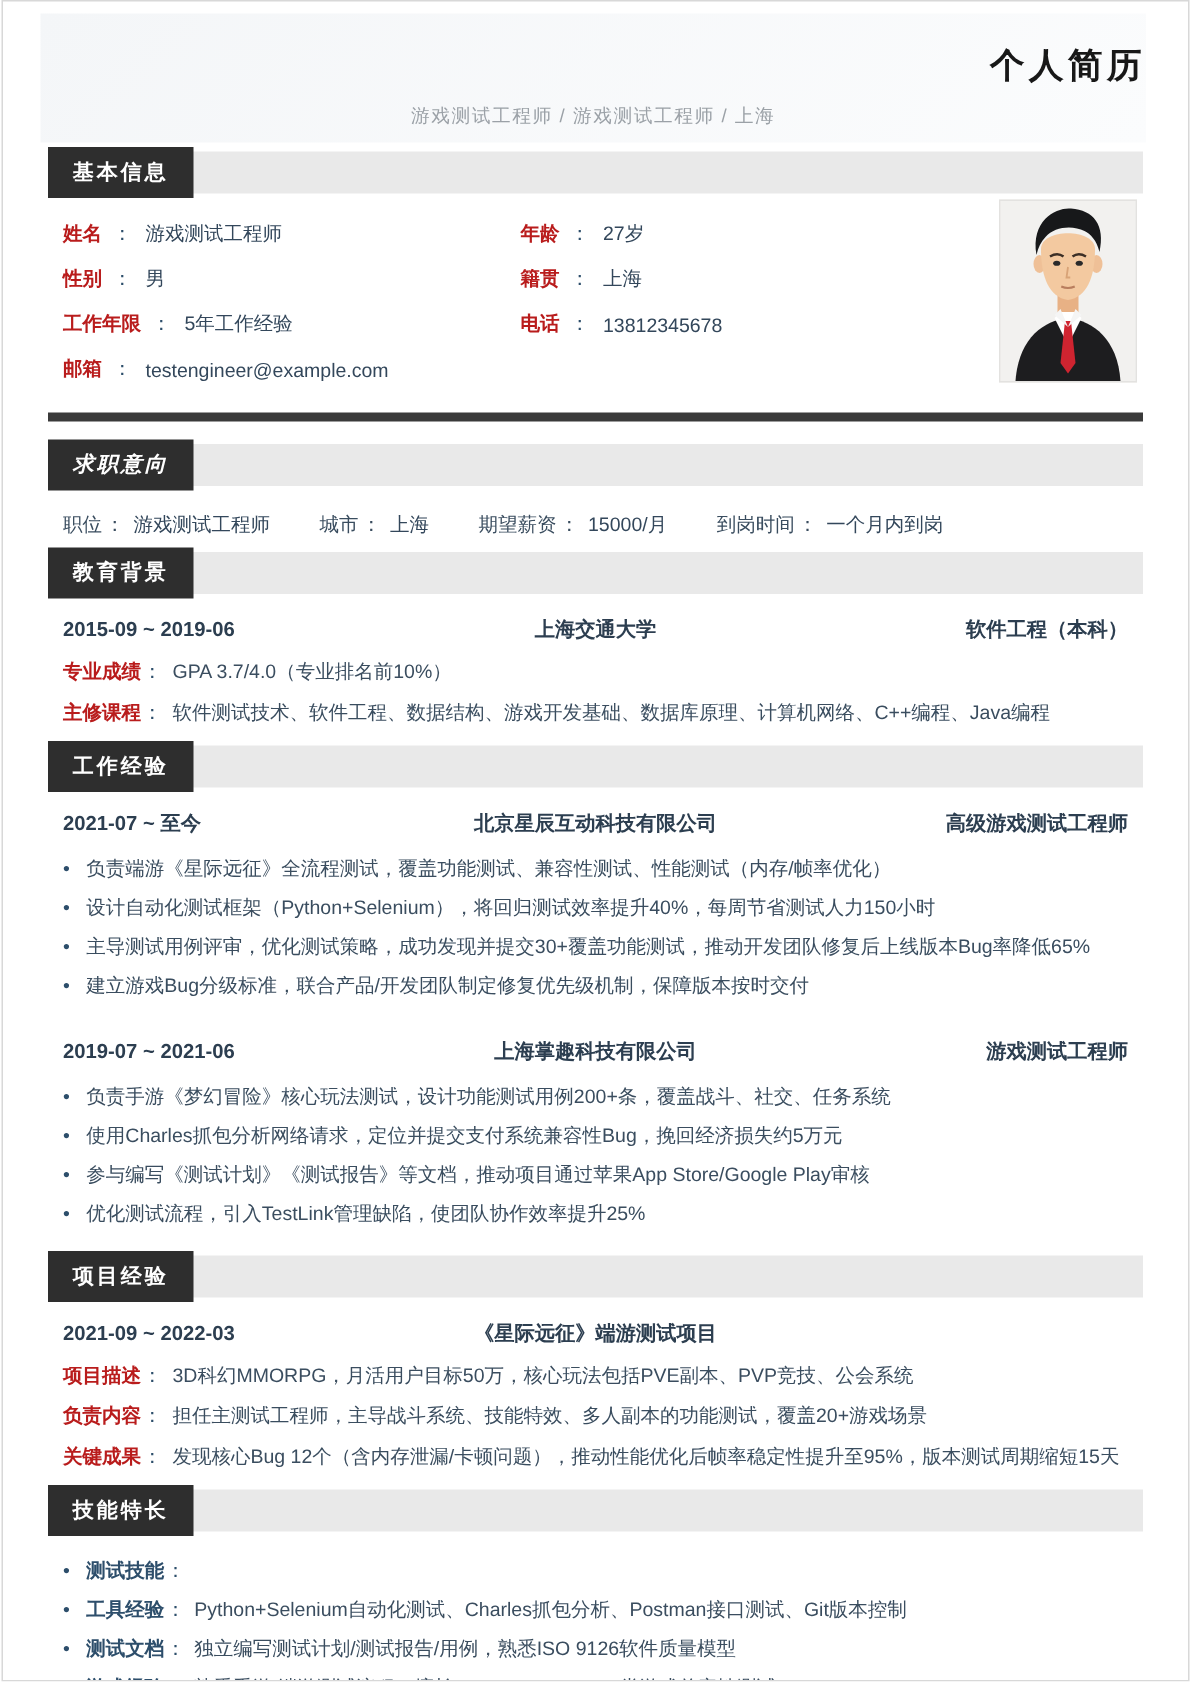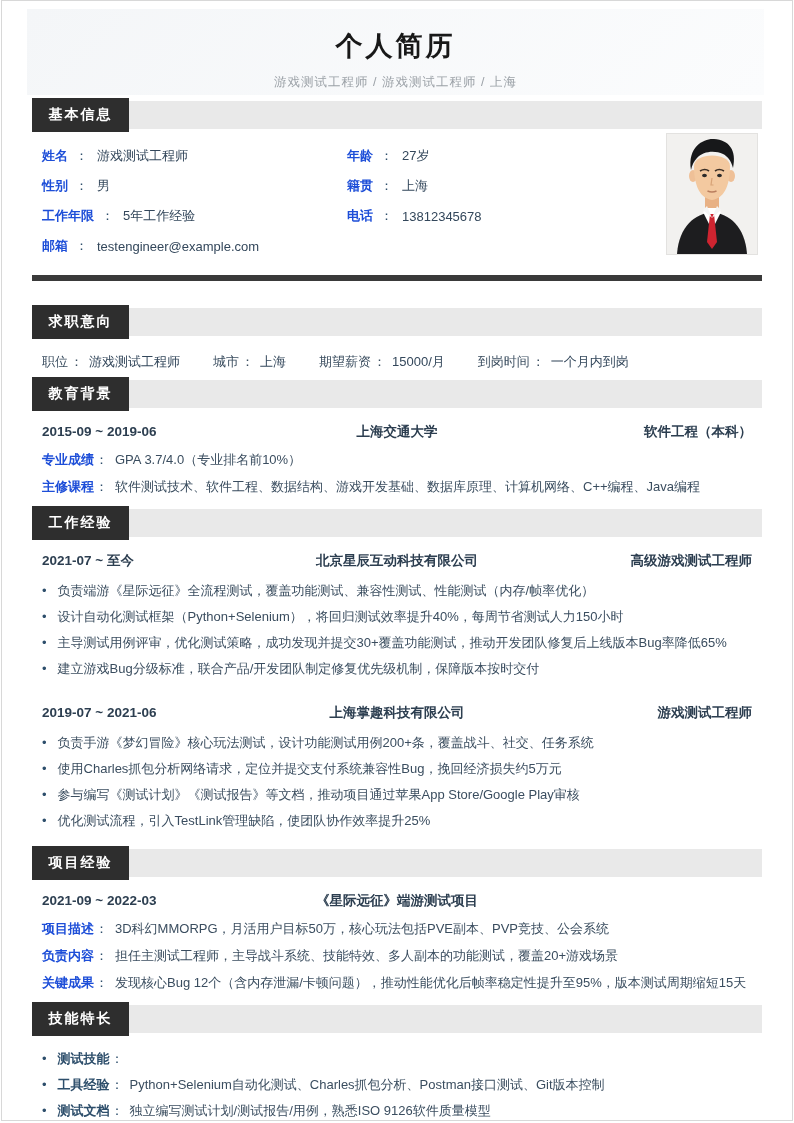--- a/index.html
+++ b/index.html
@@ -9,41 +9,41 @@
     position:relative; width:792px; height:1121px; margin:0 auto;
     border:1px solid #d8d8d8; background:#ffffff; overflow:hidden;
     color:#3a4d5f;
   }
   
   .header-band {
     margin:8px 28px 0 25px; height:86px;
     background:linear-gradient(135deg,#f4f6f8 0%,#fbfcfd 100%);
     text-align:center;
   }
-  .page-title { padding-top:19px; font-size:27px; font-weight:bold; color:#181818; letter-spacing:3px; }
+  .page-title { padding-top:19px; font-size:23px; font-weight:bold; color:#181818; letter-spacing:3px;text-align:right; }
   .page-subtitle { margin-top:10px; font-size:12.5px; color:#9ba1a7; letter-spacing:1px; }
 
   .content { margin:0 30px; }
 
   
   .sec { position:relative; height:34px; }
   .sec .bar { position:absolute; top:3px; left:0; right:0; height:28px; background:#e9e9e9; }
   .sec .badge {
     position:absolute; top:0; left:0; min-width:97px; height:34px; padding:0 14px;
     background:#2e2e2e; color:#ffffff; font-size:14px; font-weight:bold;
     display:flex; align-items:center; justify-content:center; letter-spacing:2px;
   }
 
   
   .basic { position:relative; padding:9px 0 0 10px; }
   .basic-cols { display:flex; }
   .basic-col-left { width:305px; }
   .basic-col-right { width:290px; }
   .info-row { height:30px; display:flex; align-items:center; font-size:13px; }
-  .lbl { font-weight:bold; color:#1d4ed8; white-space:nowrap; }
+  .lbl { font-weight:bold; color:#b91c1c; white-space:nowrap; }
   .coln { color:#2d4e6b; margin:0 9px 0 7px; }
   .val { color:#33475b; }
   .photo-box { position:absolute; top:1px; right:4px; width:92px; height:122px; border:1px solid #e3e2e0; background:#f2f1ef; }
 
   .divider { height:6px; background:#3a3a3a; margin-top:14px; }
 
   
   .intent { margin:12px 0 4px 10px; height:22px; display:flex; align-items:center; font-size:13px; }
   .intent-item { margin-right:33px; display:flex; align-items:center; }
   .intent-item .coln { margin:0 6px 0 2px; }
@@ -165,21 +165,21 @@
           <ellipse cx="52.5" cy="41.5" rx="2.4" ry="1.7" fill="#2a2a2a"></ellipse>
 
           <path d="M45 44 L44 51 L46.5 51" stroke="#d8a377" stroke-width="1.2" fill="none"></path>
           <path d="M40.5 57 Q45 59 49.5 57" stroke="#b97e5e" stroke-width="1.4" fill="none"></path>
         </svg>
       </div>
     </div>
 
     <div class="divider"></div>
 
-    <div class="sec" style="margin-top:24px;">
+    <div class="sec" style="margin-top:12px;font-style:italic;">
       <div class="bar"></div>
       <div class="badge">求职意向</div>
     </div>
 
     <div class="intent">
 
         <span class="intent-item">
           <span>职位</span>
           <span class="coln" style="color:#3a4d5f;">：</span>
           <span class="val">游戏测试工程师</span>

